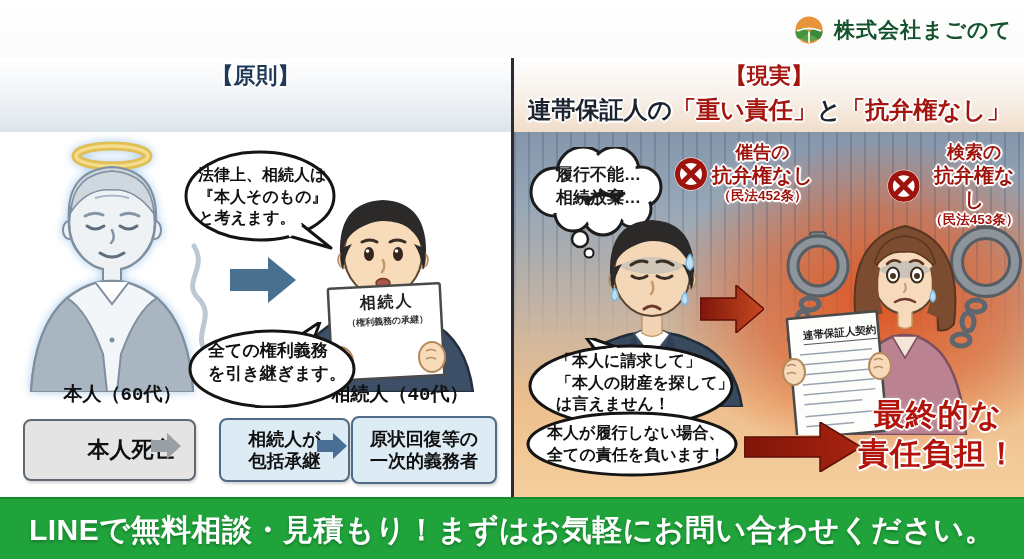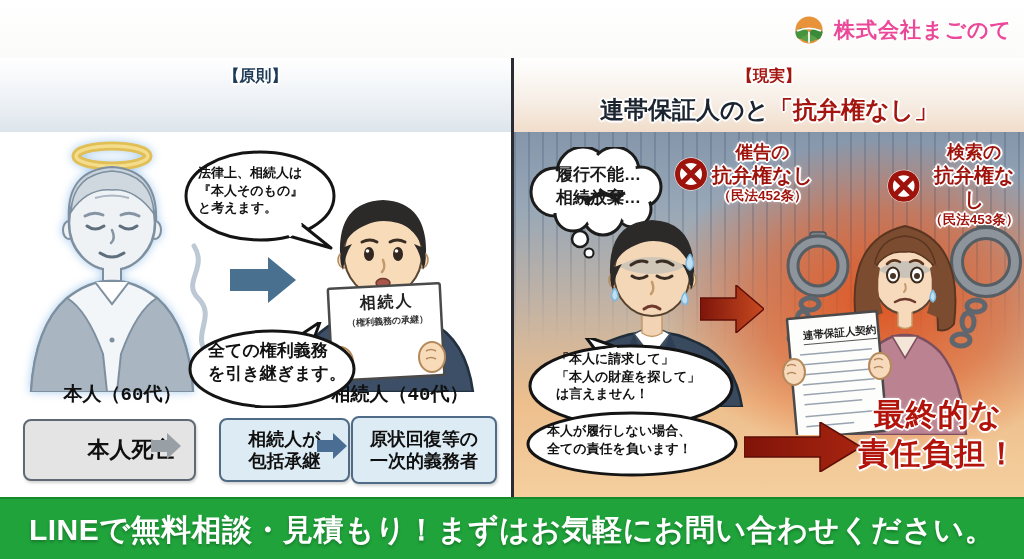--- a/index.html
+++ b/index.html
@@ -6,36 +6,36 @@
   .stage{position:relative;width:1024px;height:559px;overflow:hidden;background:#fff;
     font-family:"Liberation Sans","DejaVu Sans",sans-serif;}
   .abs{position:absolute;}
   .pre{white-space:pre-line;}
   .ctr{text-align:center;}
   .wout{text-shadow:-2px 0 0 #fff,2px 0 0 #fff,0 -2px 0 #fff,0 2px 0 #fff,
     -1px -1px 0 #fff,1px -1px 0 #fff,-1px 1px 0 #fff,1px 1px 0 #fff,0 0 4px #fff;}
   
   .header{left:0;top:0;width:1024px;height:58px;background:linear-gradient(180deg,#ffffff,#fbfbfa);}
   .logo{right:12px;top:13px;display:flex;align-items:center;gap:8px;}
-  .logo-text{font-size:21px;font-weight:600;color:#ec4899;letter-spacing:1px;}
+  .logo-text{font-size:21px;font-weight:600;color:#14532d;letter-spacing:1px;}
   
   .title-left{left:0;top:58px;width:511px;height:74px;
     background:linear-gradient(180deg,#ffffff 0%,#eef2f6 55%,#dde5ec 100%);}
   .title-right{left:514px;top:58px;width:510px;height:74px;
     background:linear-gradient(180deg,#ffffff 0%,#f7efe7 55%,#f1ddca 100%);}
-  .t1{font-size:16px;font-weight:900;line-height:30px;margin-top:3px;}
+  .t1{font-size:22px;font-weight:900;line-height:30px;margin-top:3px;}
   .t2{font-size:26px;font-weight:900;line-height:38px;letter-spacing:0.5px;}
   .t2r{font-size:24px;font-weight:900;line-height:38px;display:flex;justify-content:center;white-space:nowrap;}
   .navy{color:#1d3a57;}
   .red{color:#a3150e;}
   .dark{color:#1c2430;}
   .divider{left:511px;top:58px;width:3px;height:439px;background:#2b2b33;}
   
   .fig-label{font-size:19px;font-weight:800;color:#101010;font-family:Liberation Mono, monospace;}
-  .bubble-text{font-size:13px;font-weight:800;color:#111;line-height:1.35;}
+  .bubble-text{font-size:16px;font-weight:800;color:#111;line-height:1.35;}
   .doc-text{transform:rotate(-3deg);}
   .doc-title{font-size:16px;font-weight:800;color:#222;letter-spacing:2px;}
   .doc-sub{font-size:9px;font-weight:700;color:#333;margin-top:2px;}
   .flow-box{border-radius:8px;display:flex;align-items:center;justify-content:center;
     font-weight:900;color:#101010;box-shadow:1px 2px 3px rgba(0,0,0,0.18);}
   .fb-gray{background:#e4e4e4;border:2px solid #5f6974;}
   .fb-blue{background:#ddecf4;border:2px solid #4f6b85;}
   
   .right-content{left:514px;top:132px;width:510px;height:365px;overflow:hidden;
     background:radial-gradient(ellipse 310px 230px at 72% 46%,rgba(225,78,24,0.92) 0%,rgba(225,85,30,0.55) 40%,rgba(225,85,30,0) 70%),
@@ -77,20 +77,21 @@
     <span class="logo-text">株式会社まごのて</span>
   </div>
 
   <div class="abs title-left ctr">
     <div class="t1 navy wout">【原則】</div>
   </div>
   <div class="abs title-right ctr">
     <div class="t1 red wout">【現実】</div>
     <div class="t2r wout">
       <span class="dark">連帯保証人の</span>
+      <span class="red">「重い責任」</span>
       <span class="dark">と</span>
       <span class="red">「抗弁権なし」</span>
     </div>
   </div>
   <div class="abs divider"></div>
 
   <svg class="abs" style="left:15px;top:140px;filter:drop-shadow(0 0 5px rgba(160,200,235,0.9));" width="200" height="252" viewBox="0 0 200 252">
     <ellipse cx="97" cy="16" rx="36" ry="10" fill="none" stroke="#e2bf55" stroke-width="9"></ellipse>
     <ellipse cx="97" cy="16" rx="36" ry="10" fill="none" stroke="#f3dd8d" stroke-width="3.5"></ellipse>
     <path d="M54,82 Q50,30 97,27 Q144,30 141,84 L54,84 Z" fill="#c9d3db" stroke="#7e8fa0" stroke-width="2"></path>

